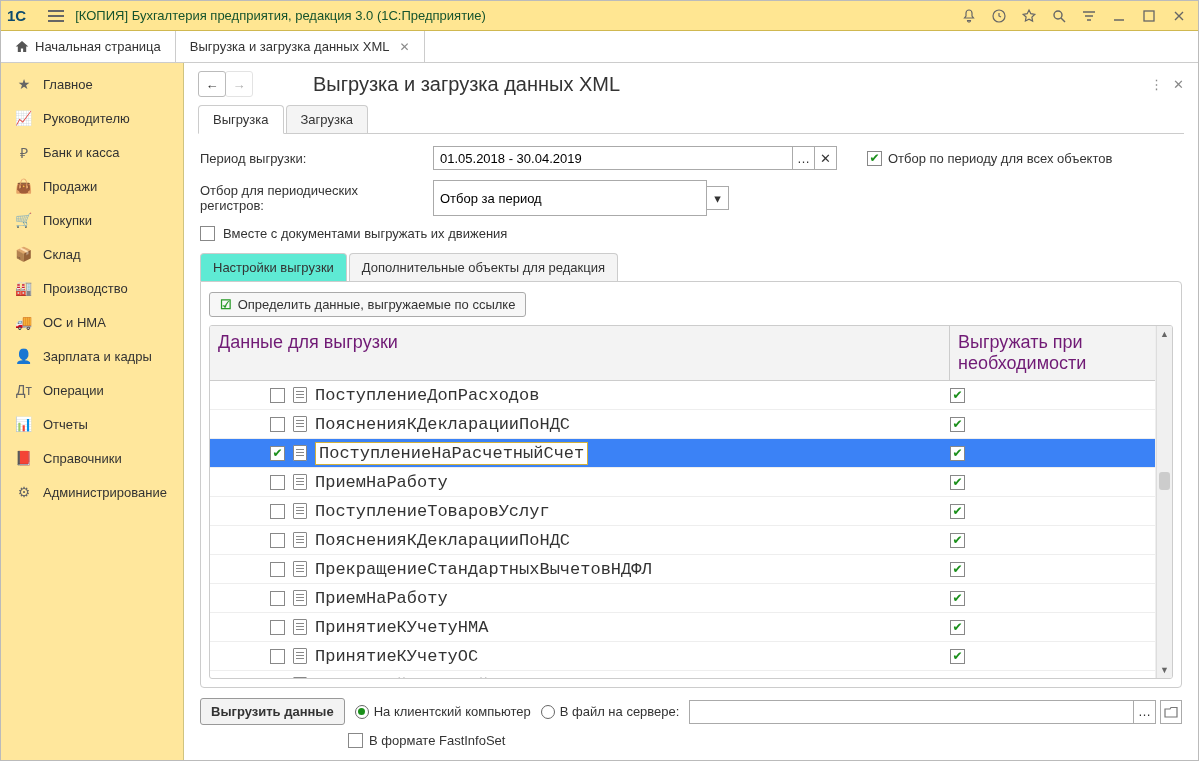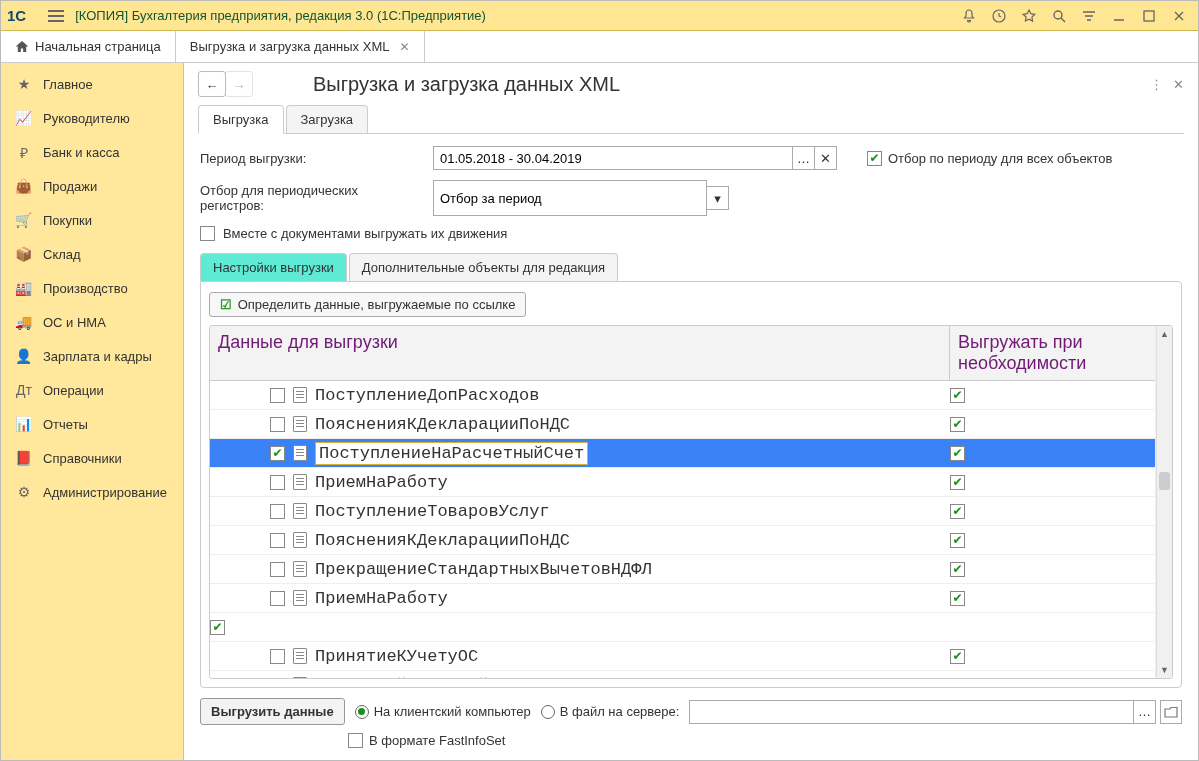--- a/index.html
+++ b/index.html
@@ -357,20 +357,25 @@
                   <div class="gc1">
                     <span class="chk"></span>
                     <span class="doc-icon"></span>
                     <span class="rowname">ПриемНаРаботу</span>
                   </div>
                   <div class="gc2">
                     <span class="chk checked"></span>
                   </div>
                 </div>
                 <div class="grid-row">
+                  <div class="gc1">
+                    <span class="chk"></span>
+                    <span class="doc-icon"></span>
+                    <span class="rowname">ПринятиеКУчетуНМА</span>
+                  </div>
                   <div class="gc2">
                     <span class="chk checked"></span>
                   </div>
                 </div>
                 <div class="grid-row">
                   <div class="gc1">
                     <span class="chk"></span>
                     <span class="doc-icon"></span>
                     <span class="rowname">ПринятиеКУчетуОС</span>
                   </div>

